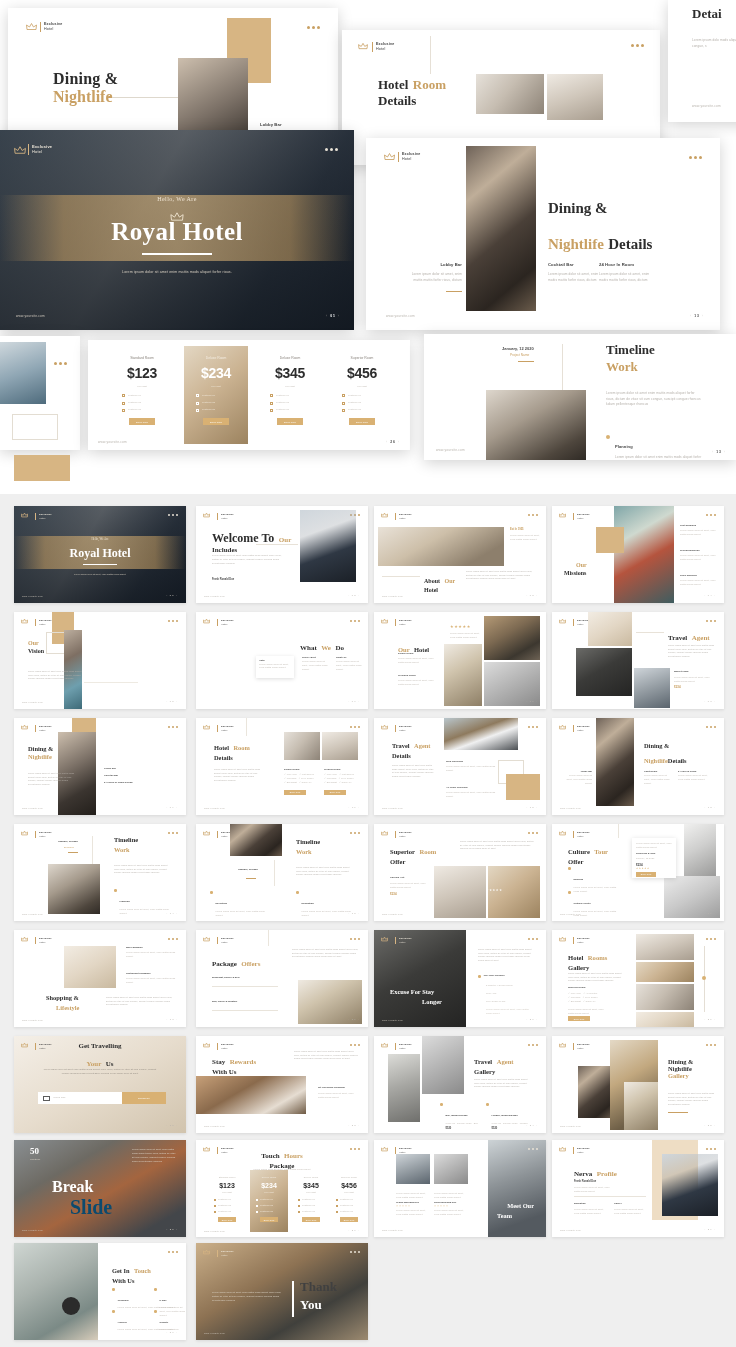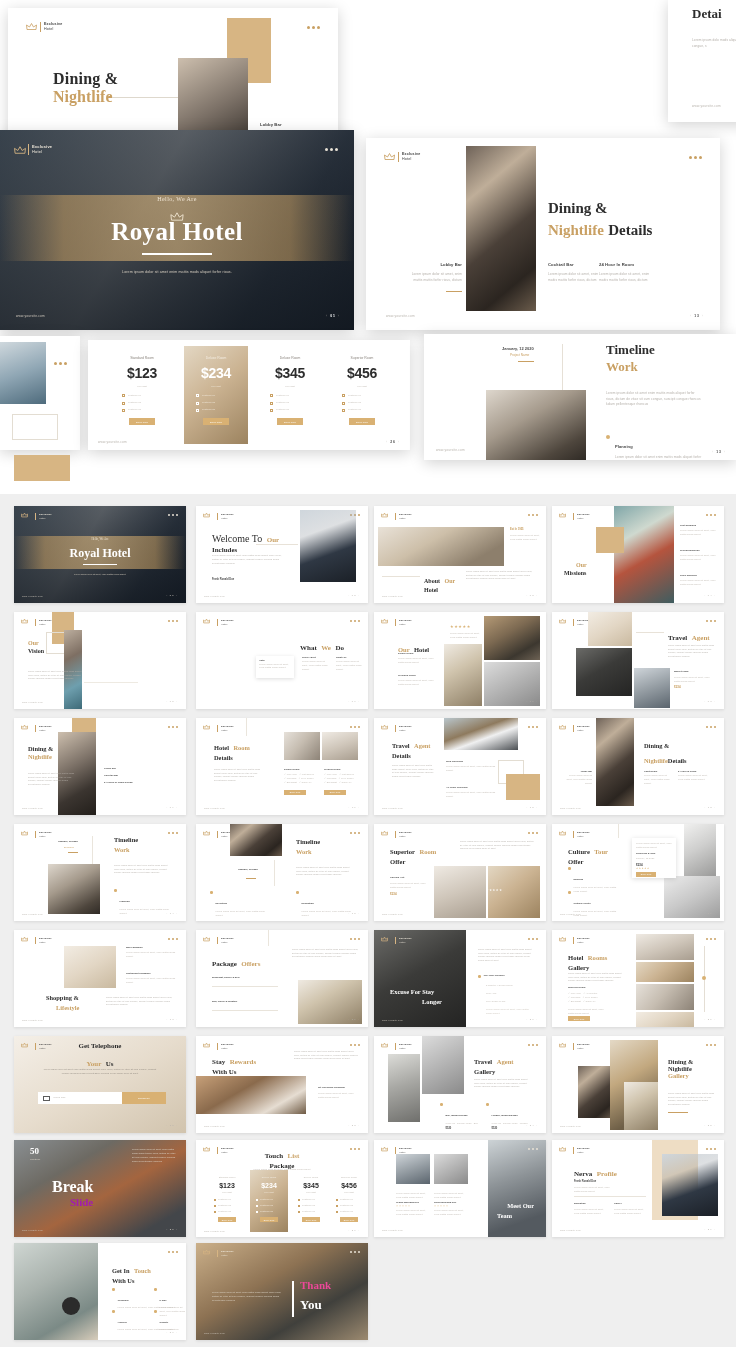--- a/index.html
+++ b/index.html
@@ -128,20 +128,44 @@
     <div style="position:absolute;left:100px;top:87.5px;width:2.5px;height:2.5px;border-radius:50%;background:#c9a063;"></div>
 
     <div class="lorem" style="position:absolute;left:45px;top:124px;width:140px;font-size:3.4px;">Lorem ipsum dolor sit amet, enim mattis mods aliquet</div>
 
     <div style="position:absolute;left:252px;top:114px;">
       <div class="lbl-s" style="font-size:4.2px;margin-bottom:8px;">Lobby Bar</div>
       <div class="lbl-s" style="font-size:4.2px;">Cocktail Bar</div>
     </div>
   </div>
 
+  <div class="slide shadow" style="left:342px;top:30px;width:318px;height:135px;">
+    <div class="logo" style="left:16px;top:12px;">
+      <span class="crown">
+        <svg width="10" height="8" viewBox="0 0 22 18">
+            <path d="M2 15h18l1-9-6 4-4-7-4 7-6-4z" fill="none" stroke="#c9a063" stroke-width="1.8"></path>
+          </svg>
+      </span>
+      <span class="lbl"><b>Exclusive</b><span>Hotel</span></span>
+    </div>
+    <div class="dots" style="right:16px;top:14px;">
+        <i></i>
+        <i></i>
+        <i></i>
+      </div>
+    <div style="position:absolute;left:88px;top:6px;width:1px;height:38px;background:#e6e0d6;"></div>
+
+    <div style="position:absolute;left:36px;top:45px;">
+      <span class="serif dark" style="font-size:13px;font-weight:700;">Hotel</span>
+      <span class="serif gold" style="font-size:13px;font-weight:700;">Room</span>
+      <div class="serif dark" style="font-size:13px;font-weight:700;">Details</div>
+    </div>
+    <div class="ph ph-bed1" style="position:absolute;left:134px;top:44px;width:68px;height:40px;"></div>
+    <div class="ph ph-bed2" style="position:absolute;left:205px;top:44px;width:56px;height:46px;"></div>
+  </div>
 
   <div class="slide shadow" style="left:668px;top:0px;width:120px;height:122px;">
     <div class="serif dark" style="position:absolute;left:24px;top:6px;font-size:13px;font-weight:700;">Detai</div>
     <div class="lorem" style="position:absolute;left:24px;top:38px;width:70px;font-size:3.2px;">Lorem ipsum dolo mods aliquet forfe sit cum congue, s</div>
     <div class="url" style="left:24px;bottom:14px;">www.yoursite.com</div>
 
   </div>
 
   <div class="slide shadow ph ph-pool" style="left:0px;top:130px;width:354px;height:200px;">
     <div class="ph ph-hotel-ext" style="position:absolute;inset:0;"></div>
@@ -189,21 +213,21 @@
     <div class="dots" style="right:18px;top:18px;">
         <i></i>
         <i></i>
         <i></i>
       </div>
 
     <div class="ph ph-restaurant" style="position:absolute;left:100px;top:8px;width:70px;height:165px;"></div>
 
     <div style="position:absolute;left:182px;top:62px;">
       <div class="serif dark" style="font-size:15px;font-weight:700;">Dining &amp;</div>
-      <div style="margin-top:4px;">
+      <div style="margin-top:18px;">
         <span class="serif gold" style="font-size:15px;font-weight:700;">Nightlife</span>
         <span class="serif dark" style="font-size:15px;font-weight:700;">Details</span>
       </div>
     </div>
 
     <div style="position:absolute;left:40px;top:124px;width:56px;text-align:right;">
       <div class="lbl-s" style="font-size:4.2px;">Lobby Bar</div>
       <div class="lorem" style="font-size:3.2px;margin-top:5px;">Lorem ipsum dolor sit amet, enim mattis mattis forfer rious, dictum</div>
       <div class="hr-gold" style="width:16px;margin-left:auto;margin-top:8px;"></div>
     </div>
@@ -383,21 +407,21 @@
           </svg>
         </span>
         <span class="lbl" style="font-size:2.4px;"><b>Exclusive</b><span>Hotel</span></span>
       </div>
     <div class="dots" style="right:8px;top:8px;">
         <i style="width:2px;height:2px;"></i>
         <i style="width:2px;height:2px;"></i>
         <i style="width:2px;height:2px;"></i>
       </div>
     <div style="position:absolute;left:16px;top:22px;">
-      <span class="serif dark" style="font-size:10px;font-weight:400;">Welcome To</span>
+      <span class="serif dark" style="font-size:12px;font-weight:700;">Welcome To</span>
       <span class="serif gold" style="font-size:7px;font-weight:700;">Our</span>
       <div class="serif dark" style="font-size:7px;font-weight:700;">Includes</div>
     </div>
     <div style="position:absolute;left:60px;top:38px;width:42px;height:1px;background:#e8e2d8;"></div>
     <div class="lorem" style="position:absolute;left:16px;top:48px;width:70px;font-size:2.2px;">Lorem ipsum dolor sit amet enim mattis mods aliquet forfer rious, dictum de vitae sit cum congue, suscipit congue rhoncus kolam pellentesque rhoncus</div>
     <div class="lbl-xs" style="position:absolute;left:16px;top:72px;font-size:2.6px;">Frank Ronald Doe</div>
     <div class="ph ph-man" style="position:absolute;left:104px;top:4px;width:56px;height:72px;"></div>
     <div class="url" style="left:8px;bottom:6px;font-size:2.2px;">www.yoursite.com</div>
     <div class="pgn" style="right:8px;bottom:6px;font-size:2.4px;">‹ 02 ›</div>
   </div>
@@ -984,21 +1008,21 @@
   <div class="thumb" style="left:14px;top:1036px;width:172px;height:97px;">
     <div class="ph ph-window" style="position:absolute;inset:0;opacity:.85;"></div>
     <div class="logo" style="left:7px;top:6px;">
         <span class="crown">
           <svg width="7" height="6" viewBox="0 0 22 18">
             <path d="M2 15h18l1-9-6 4-4-7-4 7-6-4z" fill="none" stroke="#c9a063" stroke-width="2.2"></path>
           </svg>
         </span>
         <span class="lbl" style="font-size:2.4px;"><b>Exclusive</b><span>Hotel</span></span>
       </div>
-    <div class="serif dark" style="position:absolute;left:0;right:0;top:6px;text-align:center;font-size:7px;font-weight:700;">Get Telephone</div>
+    <div class="serif dark" style="position:absolute;left:0;right:0;top:6px;text-align:center;font-size:7px;font-weight:700;">Get Travelling</div>
     <div style="position:absolute;left:0;right:0;top:16px;text-align:center;">
       <span class="serif gold" style="font-size:7px;font-weight:700;">Your</span>
       <span class="serif dark" style="font-size:7px;font-weight:700;">Us</span>
     </div>
     <div class="lorem" style="position:absolute;left:26px;right:26px;top:32px;text-align:center;font-size:2.2px;color:#8f887f;">Lorem ipsum dolor sit amet enim mattis mods aliquet forfer rious, dictum de vitae sit cum congue, suscipit congue rhoncus kolam pellentesque rhoncus lorem ipsum dolor sit amet</div>
     <div style="position:absolute;left:24px;top:56px;width:128px;height:12px;display:flex;">
       <div style="flex:1;background:#fff;display:flex;align-items:center;gap:3px;padding-left:5px;">
         <span style="display:inline-block;width:7px;height:5px;border:.8px solid #5c5c5c;position:relative;"></span>
         <span class="tiny" style="color:#b9b3ac;">Your E-mail</span>
       </div>
@@ -1098,42 +1122,42 @@
     <div class="url" style="left:8px;bottom:6px;font-size:2.2px;">www.yoursite.com</div>
     <div class="pgn" style="right:8px;bottom:6px;font-size:2.4px;">‹ 25 ›</div>
   </div>
 
   <div class="thumb" style="left:14px;top:1140px;width:172px;height:97px;">
     <div class="ph ph-break" style="position:absolute;inset:0;"></div>
     <div class="serif" style="position:absolute;left:16px;top:6px;color:#fff;font-size:9px;font-weight:700;">50</div>
     <div class="tiny" style="position:absolute;left:16px;top:18px;color:#ddd6ca;">Milestone</div>
     <div class="tiny" style="position:absolute;left:118px;top:8px;width:44px;color:#ded7cb;">Lorem ipsum dolor sit amet enim mattis mods aliquet forfer rious, dictum de vitae sit cum congue, suscipit congue rhoncus kolam pellentesque rhoncus</div>
     <div class="serif" style="position:absolute;left:38px;top:38px;color:#fff;font-size:16px;font-weight:700;">Break</div>
-    <div class="serif" style="position:absolute;left:56px;top:56px;color:#a21caf;font-size:11px;font-weight:700;">Slide</div>
+    <div class="serif" style="position:absolute;left:56px;top:56px;color:#0c4a6e;font-size:20px;font-weight:700;">Slide</div>
     <div class="url" style="left:8px;bottom:6px;color:#cfc8bd;font-size:2.2px;">www.yoursite.com</div>
     <div class="pgn" style="right:8px;bottom:6px;color:#e8e2d6;font-size:2.4px;">‹ 26 ›</div>
   </div>
 
   <div class="thumb" style="left:196px;top:1140px;width:172px;height:97px;">
     <div class="logo" style="left:7px;top:6px;">
         <span class="crown">
           <svg width="7" height="6" viewBox="0 0 22 18">
             <path d="M2 15h18l1-9-6 4-4-7-4 7-6-4z" fill="none" stroke="#c9a063" stroke-width="2.2"></path>
           </svg>
         </span>
         <span class="lbl" style="font-size:2.4px;"><b>Exclusive</b><span>Hotel</span></span>
       </div>
     <div class="dots" style="right:8px;top:8px;">
         <i style="width:2px;height:2px;"></i>
         <i style="width:2px;height:2px;"></i>
         <i style="width:2px;height:2px;"></i>
       </div>
     <div style="position:absolute;left:0;right:0;top:4px;text-align:center;">
       <span class="serif dark" style="font-size:7px;font-weight:700;">Touch</span>
-      <span class="serif gold" style="font-size:7px;font-weight:700;">List</span>
+      <span class="serif gold" style="font-size:7px;font-weight:700;">Hours</span>
       <div class="serif dark" style="font-size:7px;font-weight:700;">Package</div>
     </div>
     <div class="tiny" style="position:absolute;left:0;right:0;top:28px;text-align:center;">Lorem ipsum dolor sit amet, enim mattis mods aliquet</div>
 
     <div style="position:absolute;left:12px;top:36px;width:38px;text-align:center;">
       <div class="tiny">Standard Room</div>
       <div class="dark" style="font-size:7px;font-weight:700;margin-top:2px;">$123</div>
       <div class="tiny" style="margin-top:2px;">Per night</div>
       <div style="margin-top:3px;text-align:left;padding-left:6px;">
         <div style="display:flex;gap:2px;align-items:center;margin-bottom:2px;">
@@ -1328,19 +1352,19 @@
           </svg>
         </span>
         <span class="lbl" style="font-size:2.4px;color:#efe8db;border-left-color:#d7b583;"><b>Exclusive</b><span>Hotel</span></span>
       </div>
     <div class="dots light" style="right:8px;top:8px;">
         <i style="width:2px;height:2px;"></i>
         <i style="width:2px;height:2px;"></i>
         <i style="width:2px;height:2px;"></i>
       </div>
     <div style="position:absolute;left:96px;top:38px;width:1.5px;height:36px;background:#fff;"></div>
-    <div class="serif" style="position:absolute;left:104px;top:36px;color:#ec4899;font-size:11px;font-weight:700;">Thank</div>
+    <div class="serif" style="position:absolute;left:104px;top:36px;color:#404040;font-size:13px;font-weight:700;">Thank</div>
     <div class="serif" style="position:absolute;left:104px;top:54px;color:#fff;font-size:13px;font-weight:700;">You</div>
     <div class="tiny" style="position:absolute;left:16px;top:48px;width:72px;color:#ddd5c8;">Lorem ipsum dolor sit amet enim mattis mods aliquet forfer rious, dictum de vitae sit cum congue, suscipit congue rhoncus kolam pellentesque rhoncus</div>
     <div class="url" style="left:8px;bottom:6px;color:#cfc8bd;font-size:2.2px;">www.yoursite.com</div>
   </div>
 
 </div>
 
 </body></html>

